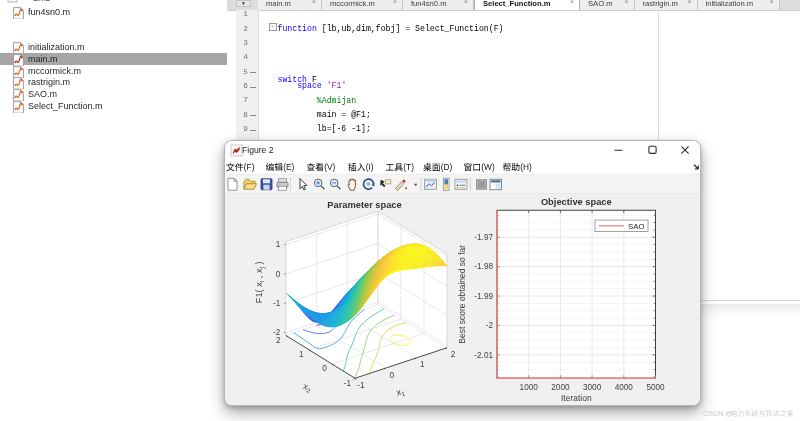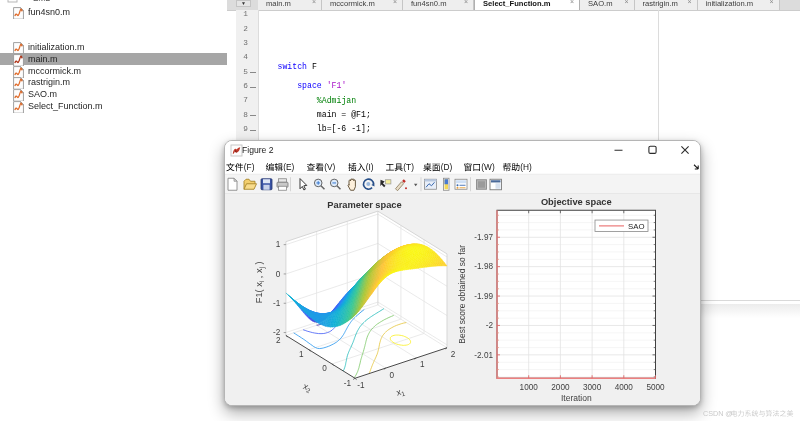--- a/index.html
+++ b/index.html
@@ -125,21 +125,22 @@
       <div style="position:absolute;right:2px;top:72.2px;width:6px;height:1px;background:#888"></div>
       <div style="position:absolute;right:10px;top:82.0px;font-size:7.8px;line-height:9px;color:#707070;font-family:'Liberation Mono',monospace">6</div>
       <div style="position:absolute;right:2px;top:86.5px;width:6px;height:1px;background:#888"></div>
       <div style="position:absolute;right:10px;top:96.3px;font-size:7.8px;line-height:9px;color:#707070;font-family:'Liberation Mono',monospace">7</div>
       <div style="position:absolute;right:10px;top:110.6px;font-size:7.8px;line-height:9px;color:#707070;font-family:'Liberation Mono',monospace">8</div>
       <div style="position:absolute;right:2px;top:115.2px;width:6px;height:1px;background:#888"></div>
       <div style="position:absolute;right:10px;top:124.9px;font-size:7.8px;line-height:9px;color:#707070;font-family:'Liberation Mono',monospace">9</div>
       <div style="position:absolute;right:2px;top:129.5px;width:6px;height:1px;background:#888"></div>
     </div>
   <div style="position:absolute;left:258.5px;top:0;width:520px;height:140px;overflow:hidden;font-family:'Liberation Mono',monospace;font-size:8.2px;line-height:14.31px">
-      <div style="position:absolute;left:19px;top:60px;white-space:pre"><span style="color:#0e00ff">switch</span><span style="color:#000"> F</span></div>
+      <div style="position:absolute;left:19px;top:22.2px;white-space:pre"><span style="position:absolute;left:-9px;top:1.2px;width:6px;height:6px;border:1px solid #999;background:#fafafa;font-size:6px;line-height:5px;text-align:center;color:#333">-</span><span style="color:#0e00ff">function</span><span style="color:#000"> [lb,ub,dim,fobj] = Select_Function(F)</span></div>
+      <div style="position:absolute;left:19px;top:73px;white-space:pre"><span style="color:#0e00ff">switch</span><span style="color:#000"> F</span></div>
       <div style="position:absolute;left:19px;top:79.4px;white-space:pre"><span style="color:#000">    </span><span style="color:#0e00ff">space</span><span style="color:#000"> </span><span style="color:#a811c9">'F1'</span></div>
       <div style="position:absolute;left:19px;top:93.7px;white-space:pre"><span style="color:#000">        </span><span style="color:#028009">%Admijan</span></div>
       <div style="position:absolute;left:19px;top:108.0px;white-space:pre"><span style="color:#000">        main = @F1;</span></div>
       <div style="position:absolute;left:19px;top:122.3px;white-space:pre"><span style="color:#000">        lb=[-6 -1];</span></div>
     </div>
   <div style="position:absolute;left:657.5px;top:10px;width:1px;height:130px;background:#dcdcdc"></div>
   <div style="position:absolute;left:700px;top:300px;width:100px;height:1px;background:#d9d9d9"></div>
     <div style="position:absolute;left:700px;top:303.5px;width:100px;height:14px;background:linear-gradient(#ececec,#ffffff)"></div>
 
 <div id="figwin" style="position:absolute;left:223.5px;top:140px;width:477px;height:265.8px;background:#fff;

